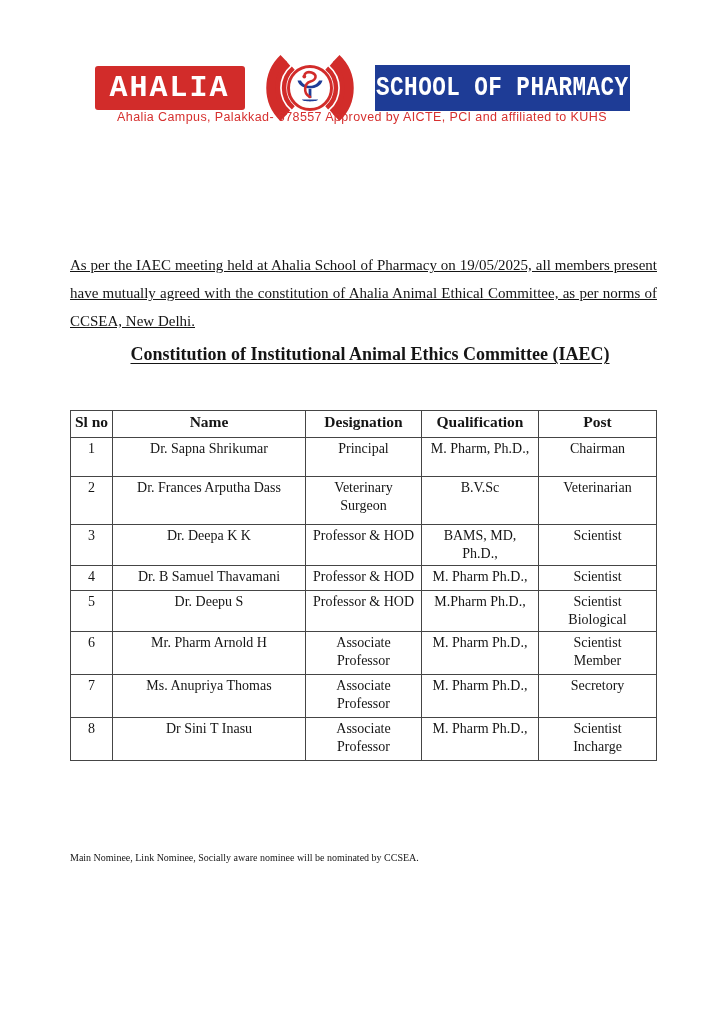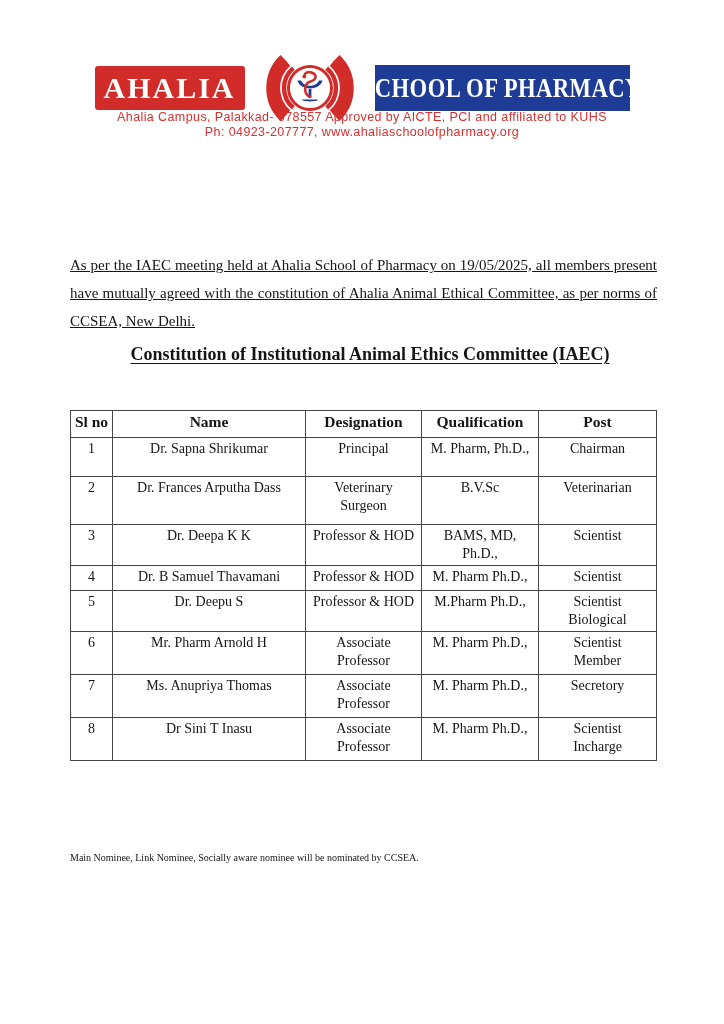--- a/index.html
+++ b/index.html
@@ -9,21 +9,21 @@
     background:#ffffff;
     font-family:"Liberation Serif", serif;
     color:#151515;
     overflow:hidden;
   }
 
   
   .letterhead{
     position:absolute;top:50px;left:0;right:0;
     display:flex;justify-content:center;align-items:center;
-    font-family:Liberation Serif, serif;
+    font-family:Liberation Mono, monospace;
   }
   .brand-box{
     display:flex;align-items:center;justify-content:center;
     color:#ffffff;font-weight:bold;
   }
   .brand-red{
     width:150px;height:44px;
     background:#d22c2a;border-radius:3px;
     font-size:30px;letter-spacing:2px;
   }
@@ -124,21 +124,20 @@
       </g>
     </svg>
 
     <div class="brand-box brand-blue">
       <span class="squeeze">SCHOOL OF PHARMACY</span>
     </div>
   </div>
 
   <div class="addr">
     <div>Ahalia Campus, Palakkad- 678557  Approved by AICTE, PCI and affiliated to KUHS</div>
-    <div>Ph: 04923-207777, www.ahaliaschoolofpharmacy.org</div>
   </div>
 
   <p class="intro">As per the IAEC meeting held at Ahalia School of Pharmacy on 19/05/2025, all members present have mutually agreed with the constitution of Ahalia Animal Ethical Committee, as per norms of CCSEA, New Delhi.</p>
 
   <div class="heading">Constitution of Institutional Animal Ethics Committee (IAEC)</div>
 
   <div class="tbl-wrap">
     <table class="committee">
       <colgroup>
         <col style="width:42px">

